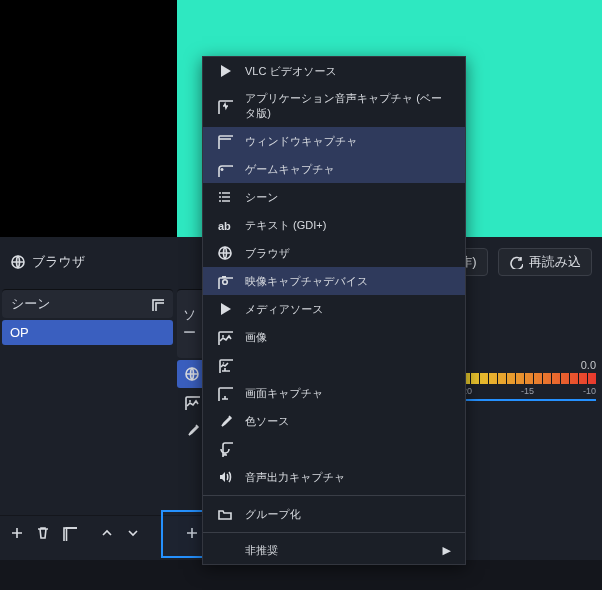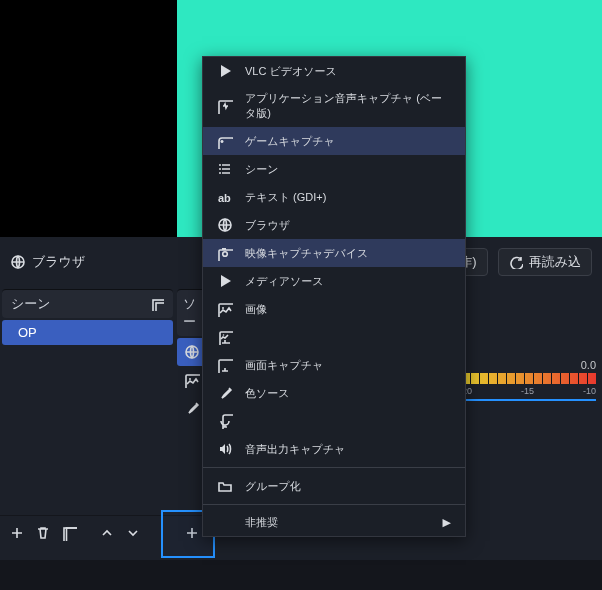--- a/index.html
+++ b/index.html
@@ -14,21 +14,21 @@
 .pill-btn { border:1px solid #3a3e47; border-radius:4px; padding:4px 10px; background:#23272f; color:#d9dce1; display:flex; align-items:center; gap:6px; }
 
 .panels { display:flex; height:263px; }
 .panel { border-right: none; }
 .panel-header { background:#252933; color:#cfd3db; padding:5px 9px; font-size:13px; display:flex; justify-content:space-between; align-items:center; border-top:1px solid #0e1014; margin:2px; border-radius:4px; }
 .scenes-panel { width:175px; display:flex; flex-direction:column; }
 .sources-panel { width:38px; display:flex; flex-direction:column; position:relative; }
 .mixer-panel { flex:1; display:flex; flex-direction:column; position:relative; }
 
 .list { flex:1; margin:0 2px; }
-.list-item { padding:5px 16px; }
+.list-item { padding:5px 8px; }
 .list-item.selected { background:#3a5fbf; color:#fff; border-radius:3px; }
 .src-icon-item { padding:6px 7px; }
 .src-icon-item.selected { background:#3a5fbf; border-radius:3px; }
 
 .panel-footer { display:flex; gap:0; padding:4px; border-top:1px solid #14161c; }
 .foot-btn { width:26px; height:26px; display:flex; align-items:center; justify-content:center; color:#d9dce1; border-radius:3px; }
 .gap { width:12px; }
 
 .add-highlight { position:absolute; left:161px; top:510px; width:54px; height:48px; border:2px solid #2591ff; background:rgba(40,70,120,0.1); pointer-events:none; z-index:5; }
 
@@ -206,21 +206,21 @@
         </div>
       <div class="foot-btn">
           <svg width="16" height="16">
             <use href="#i-down"></use>
           </svg>
         </div>
     </div>
   </div>
 
   <div class="panel sources-panel">
-    <div class="panel-header" style="padding:5px 6px;">
+    <div class="panel-header" style="padding:16px 6px;">
       <span>ソー</span>
     </div>
     <div class="list" id="source-list">
         <div class="src-icon-item selected">
           <svg width="16" height="16">
             <use href="#i-globe"></use>
           </svg>
         </div>
         <div class="src-icon-item">
           <svg width="16" height="16">
@@ -281,20 +281,28 @@
       <span class="mi-icon">
         <svg width="16" height="16">
           <use href="#i-app-audio"></use>
         </svg>
       </span>
       <span>アプリケーション音声キャプチャ (ベータ版)</span>
     </div>
     <div class="menu-item highlight">
       <span class="mi-icon">
         <svg width="16" height="16">
+          <use href="#i-window"></use>
+        </svg>
+      </span>
+      <span>ウィンドウキャプチャ</span>
+    </div>
+    <div class="menu-item highlight">
+      <span class="mi-icon">
+        <svg width="16" height="16">
           <use href="#i-gamepad"></use>
         </svg>
       </span>
       <span>ゲームキャプチャ</span>
     </div>
     <div class="menu-item">
       <span class="mi-icon">
         <svg width="16" height="16">
           <use href="#i-list"></use>
         </svg>

